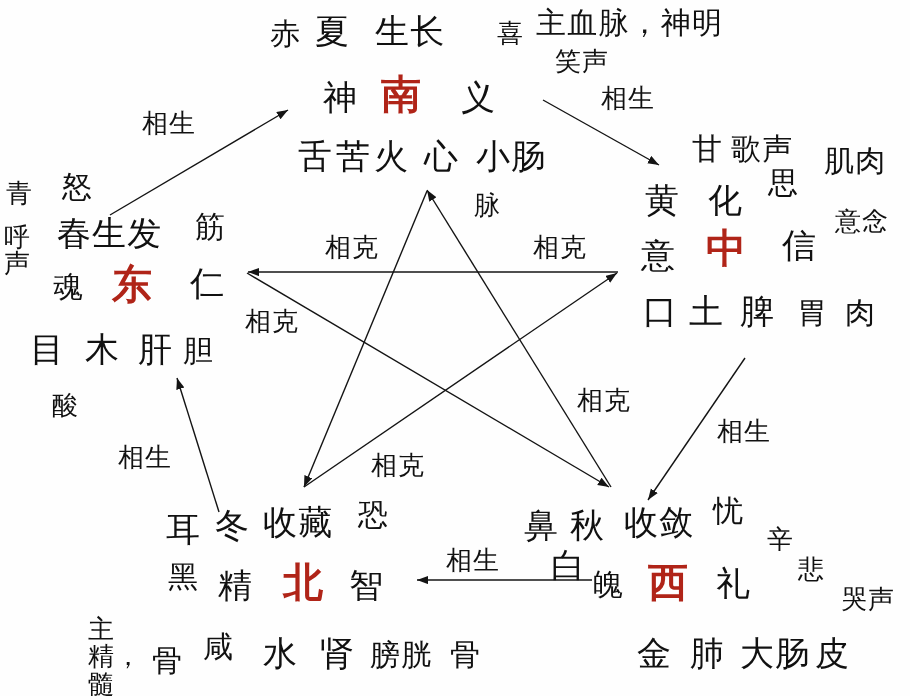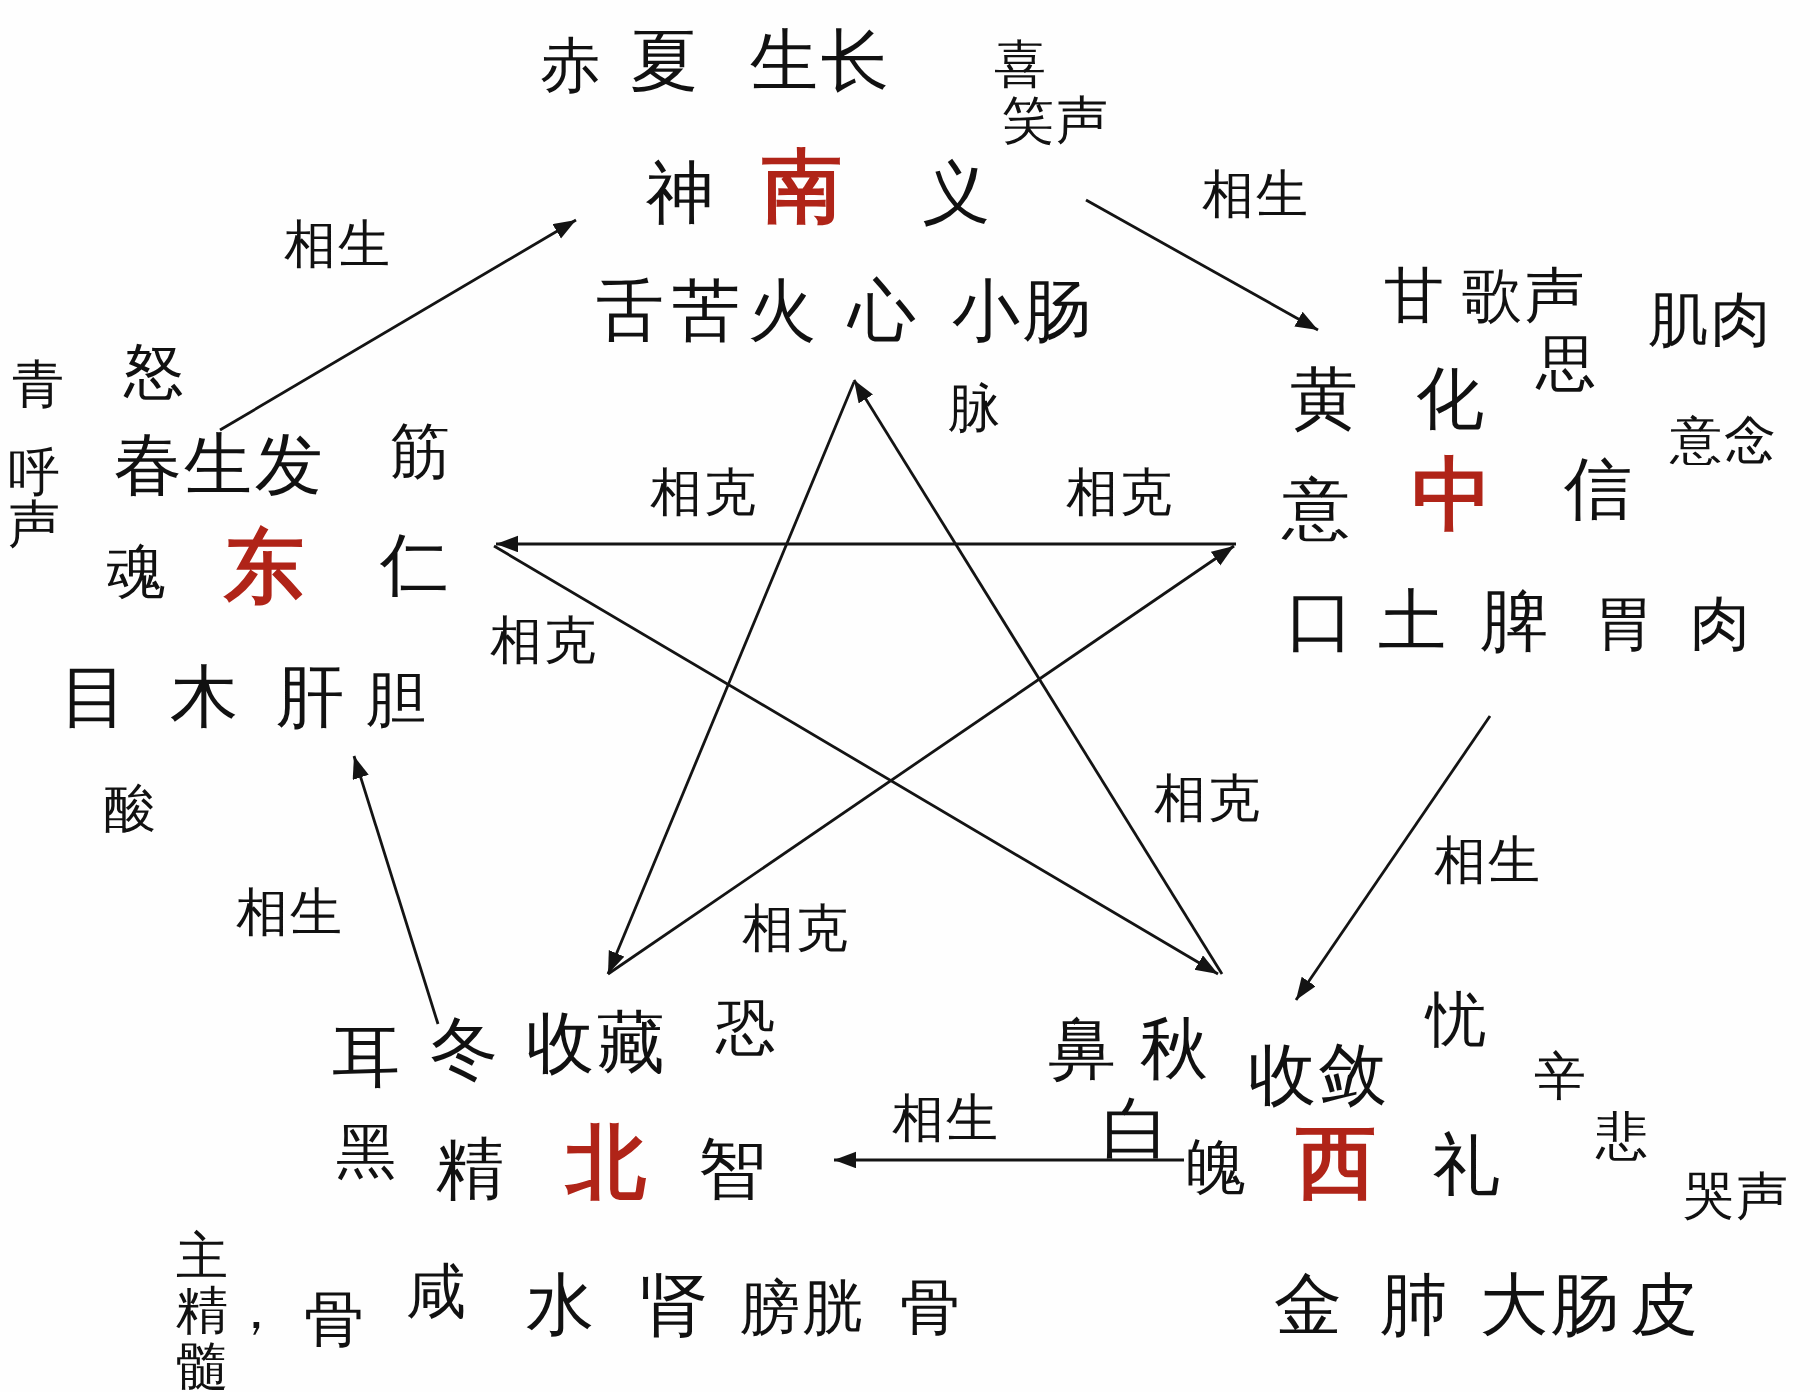--- a/index.html
+++ b/index.html
@@ -98,21 +98,22 @@
   <div class="lbl s-xl" style="left:375px; top:14px;">生长</div>
   <div class="lbl s-xl" style="left:323px; top:80px;">神</div>
   <div class="lbl s-xxl red" style="left:381px; top:74px;">南</div>
   <div class="lbl s-xl" style="left:461px; top:80px;">义</div>
   <div class="lbl s-xl" style="left:298px; top:139px;">舌</div>
   <div class="lbl s-xl" style="left:336px; top:139px;">苦</div>
   <div class="lbl s-xl" style="left:374px; top:139px;">火</div>
   <div class="lbl s-xl" style="left:424px; top:139px;">心</div>
   <div class="lbl s-xl" style="left:476px; top:139px;">小肠</div>
   <div class="lbl s-md" style="left:497px; top:20px;">喜</div>
-  <div class="lbl s-md" style="left:501px; top:48px;">笑声</div>
+  <div class="lbl s-md" style="left:555px; top:48px;">笑声</div>
+  <div class="lbl s-lg" style="left:536px; top:8px;">主血脉，神明</div>
   <div class="lbl s-md" style="left:474px; top:192px;">脉</div>
 
   <div class="lbl s-lg" style="left:692px; top:134px;">甘</div>
   <div class="lbl s-lg" style="left:731px; top:134px;">歌声</div>
   <div class="lbl s-lg" style="left:824px; top:134px;margin-top:12px;">肌肉</div>
   <div class="lbl s-xl" style="left:645px; top:183px;">黄</div>
   <div class="lbl s-xl" style="left:708px; top:183px;">化</div>
   <div class="lbl s-lg" style="left:768px; top:168px;">思</div>
   <div class="lbl s-xl" style="left:641px; top:238px;">意</div>
   <div class="lbl s-xxl red" style="left:706px; top:228px;">中</div>
@@ -134,21 +135,21 @@
   <div class="lbl s-xxl red" style="left:112px; top:264px;">东</div>
   <div class="lbl s-xl" style="left:190px;top:266px;">仁</div>
   <div class="lbl s-xl" style="left:30px; top:332px;">目</div>
   <div class="lbl s-xl" style="left:85px; top:332px;">木</div>
   <div class="lbl s-xl" style="left:138px;top:332px;">肝</div>
   <div class="lbl s-lg" style="left:183px;top:336px;">胆</div>
   <div class="lbl s-md" style="left:52px; top:392px;">酸</div>
 
   <div class="lbl s-xl" style="left:524px;top:508px;">鼻</div>
   <div class="lbl s-xl" style="left:570px;top:508px;">秋</div>
-  <div class="lbl s-xl" style="left:624px;top:505px;margin-top:16px;">收敛</div>
+  <div class="lbl s-xl" style="left:624px;top:505px;">收敛</div>
   <div class="lbl s-lg" style="left:713px;top:496px;">忧</div>
   <div class="lbl s-md" style="left:767px;top:526px;">辛</div>
   <div class="lbl s-xl" style="left:551px;top:548px;">白</div>
   <div class="lbl s-lg" style="left:593px;top:570px;">魄</div>
   <div class="lbl s-xxl red" style="left:648px;top:562px;">西</div>
   <div class="lbl s-xl" style="left:716px;top:566px;">礼</div>
   <div class="lbl s-md" style="left:798px;top:556px;">悲</div>
   <div class="lbl s-md" style="left:797px;top:586px;margin-left:44px;">哭声</div>
   <div class="lbl s-xl" style="left:637px;top:636px;">金</div>
   <div class="lbl s-xl" style="left:690px;top:636px;">肺</div>

